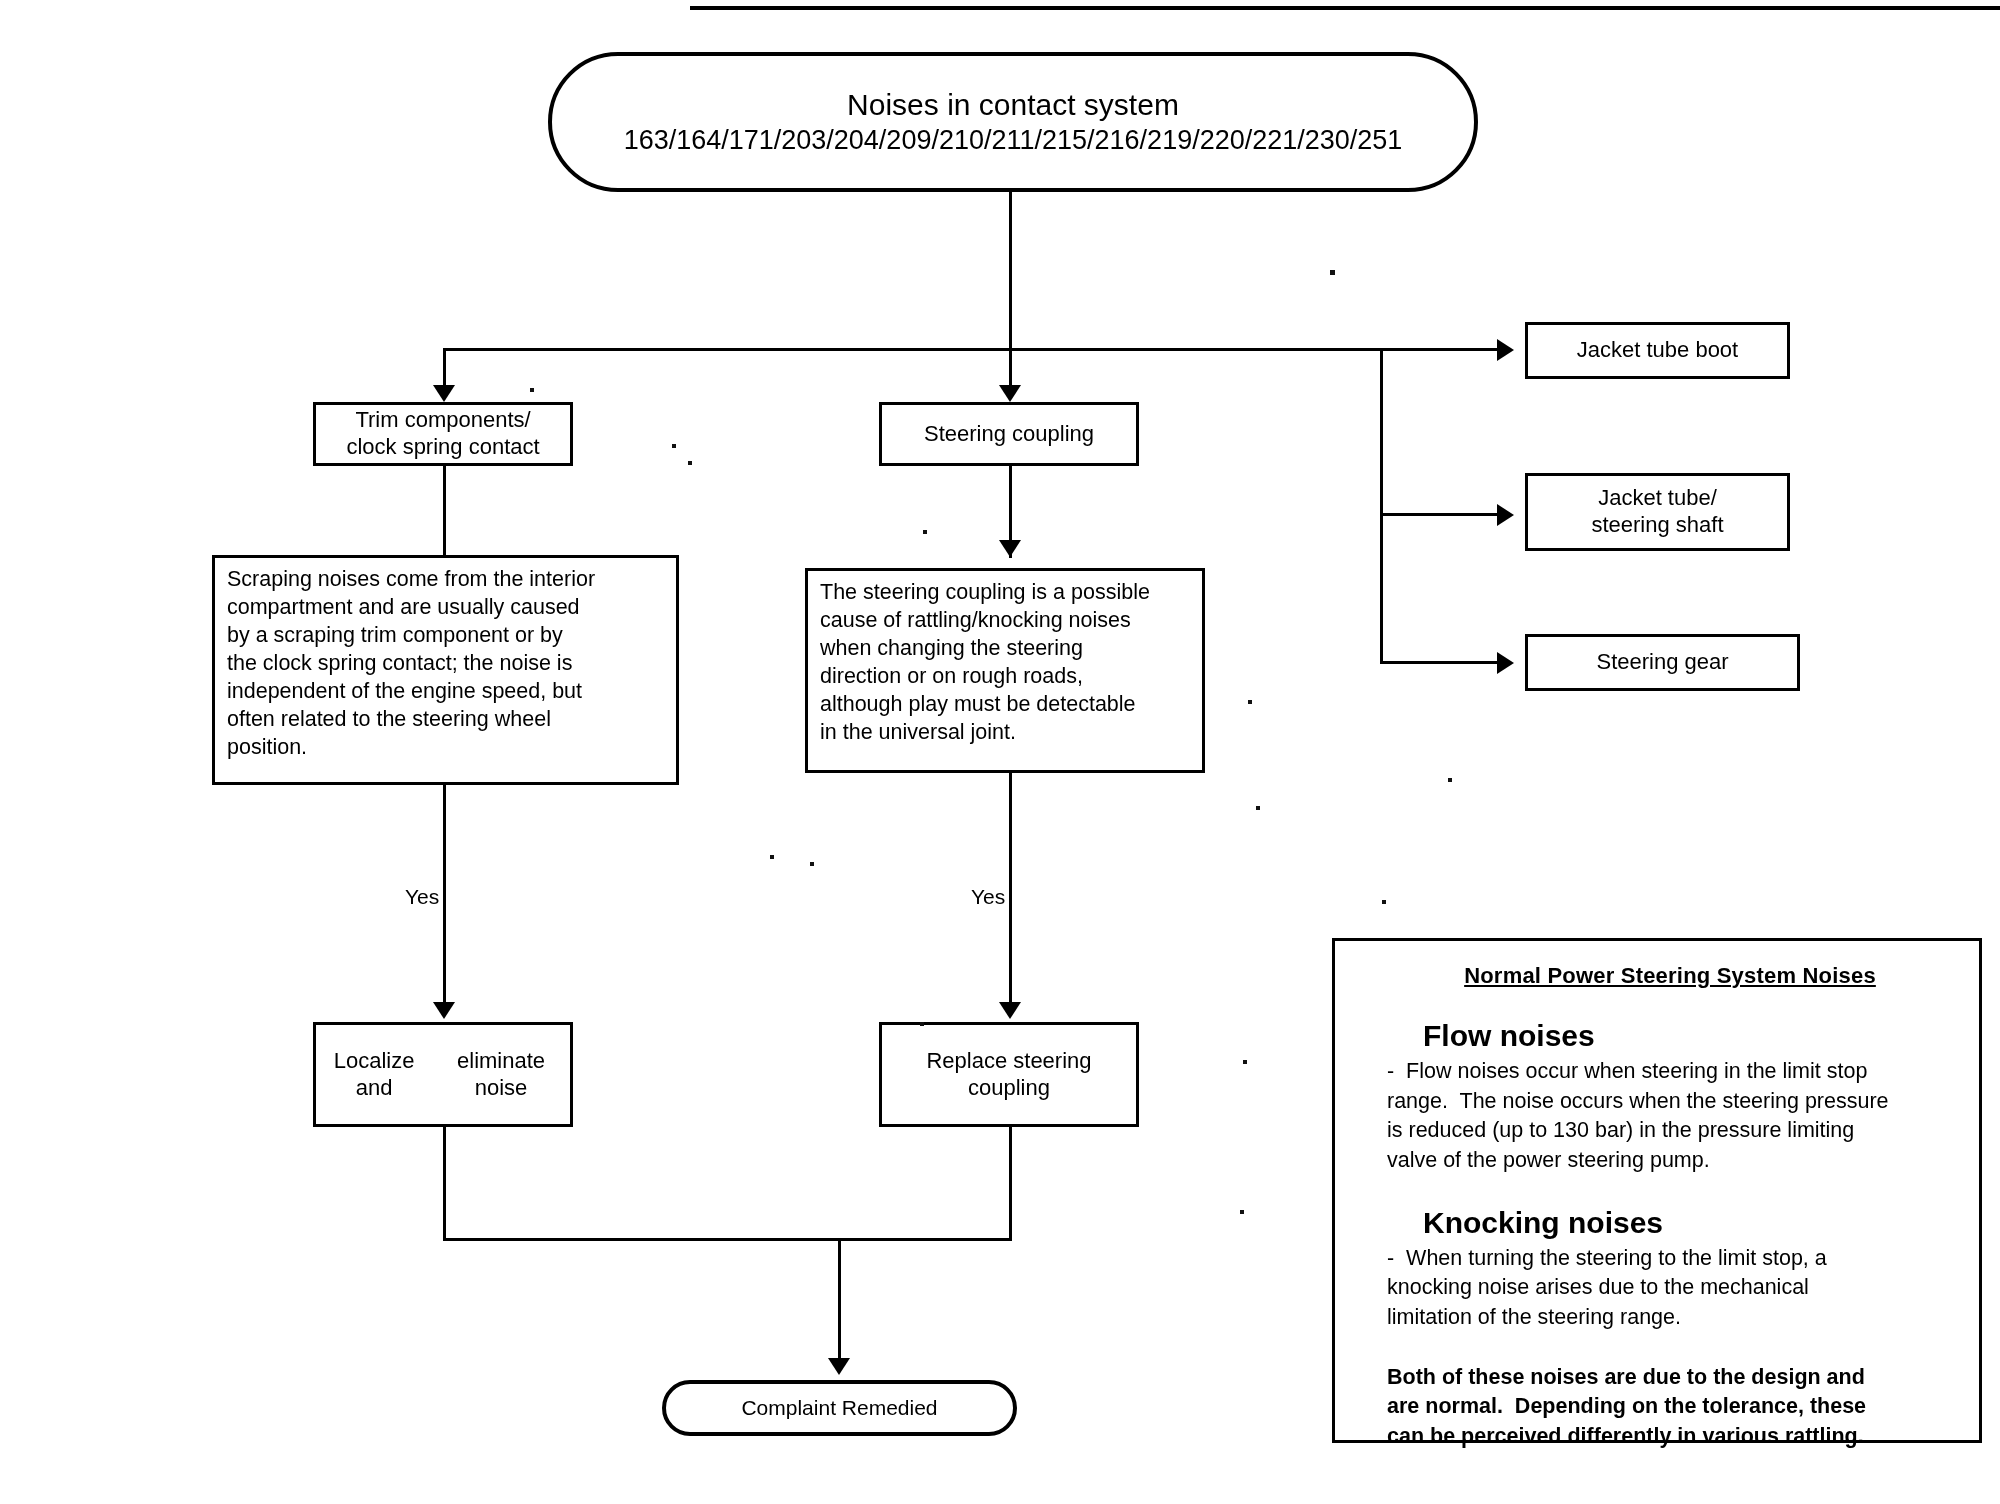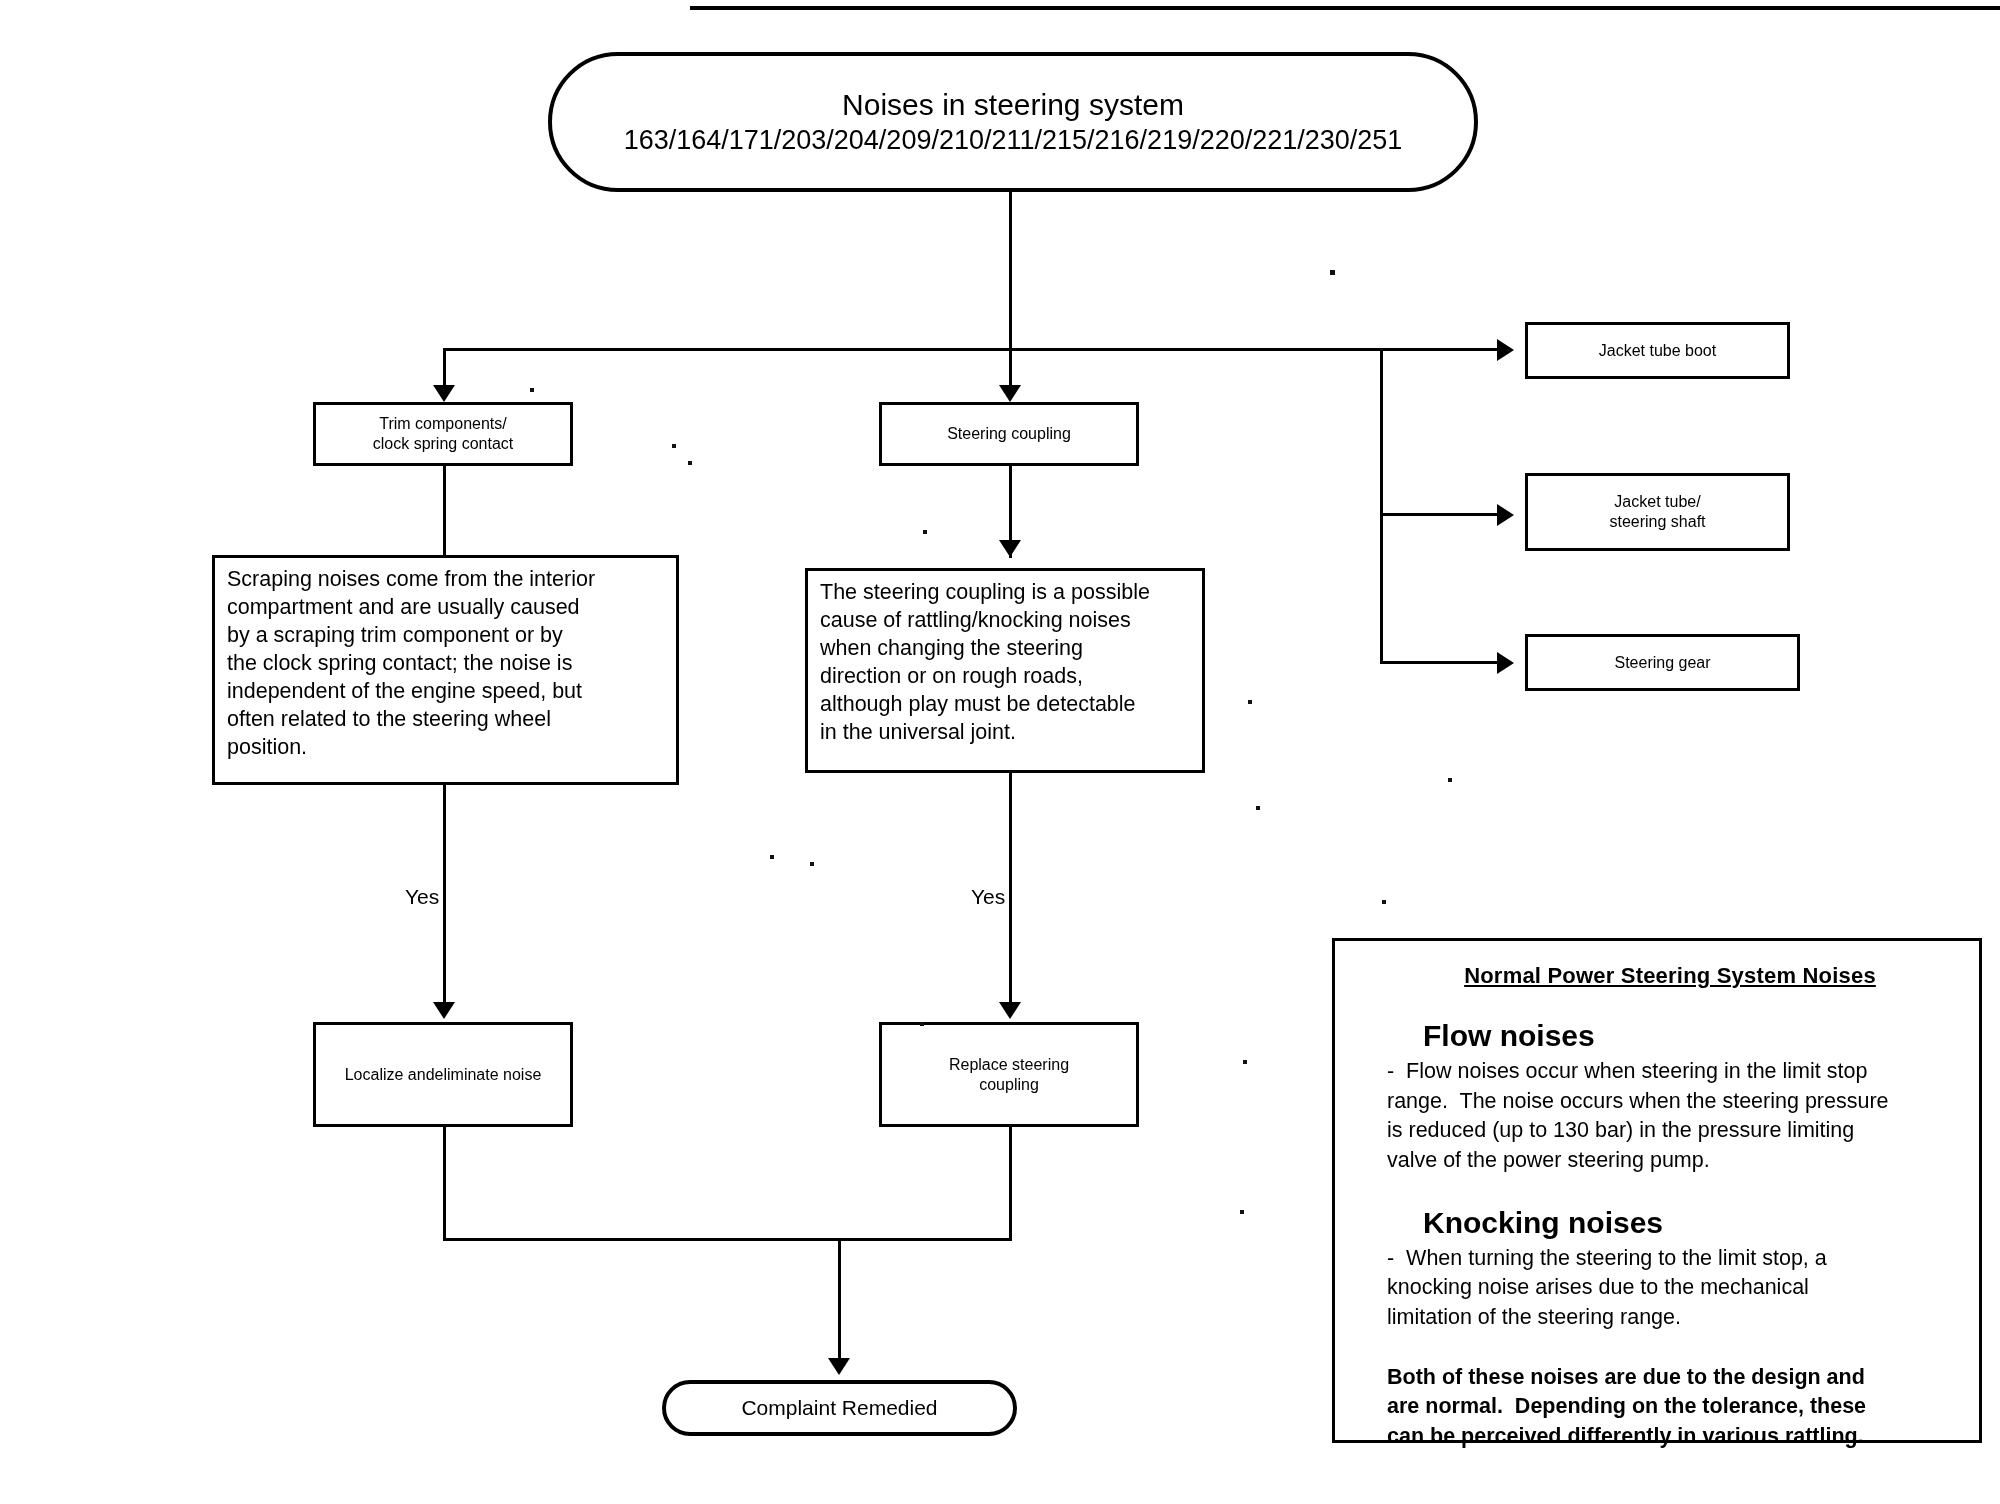--- a/index.html
+++ b/index.html
@@ -115,36 +115,36 @@
     font-size: 21.5px;
     line-height: 1.38;
     margin-bottom: 30px;
   }
   .info-body .ln { display: block; white-space: pre; }
   .info-body.bold { font-weight: bold; margin-bottom: 0; }
 
   
   .t-title-main { font-size: 30px; }
   .t-title-sub  { font-size: 27px; }
-  .t-node       { font-size: 16px; }
+  .t-node       { font-size: 22px; }
   .t-body       { font-size: 21.5px; }
   .t-term       { font-size: 21px; }
 
   
   .speck { position: absolute; background: #111; }
 </style>
 </head>
 <body>
 
 <div id="page">
 
   <div class="top-rule" style="left:690px; top:6px; width:1310px;"></div>
 
   <div class="node terminator" style="left:548px; top:52px; width:930px; height:140px; flex-direction:column;">
-    <span class="lbl t-title-main">Noises in steering system</span>
+    <span class="lbl t-title-main">Noises in contact system</span>
     <span class="lbl t-title-sub">163/164/171/203/204/209/210/211/215/216/219/220/221/230/251</span>
   </div>
 
   <div class="vline" style="left:1009px; top:192px; height:158px;"></div>
 
   <div class="hline" style="left:443px; top:348px; width:940px;"></div>
 
   <div class="vline" style="left:443px; top:348px; height:45px;"></div>
   <div class="arrow-down" style="left:433px; top:385px;"></div>
 

